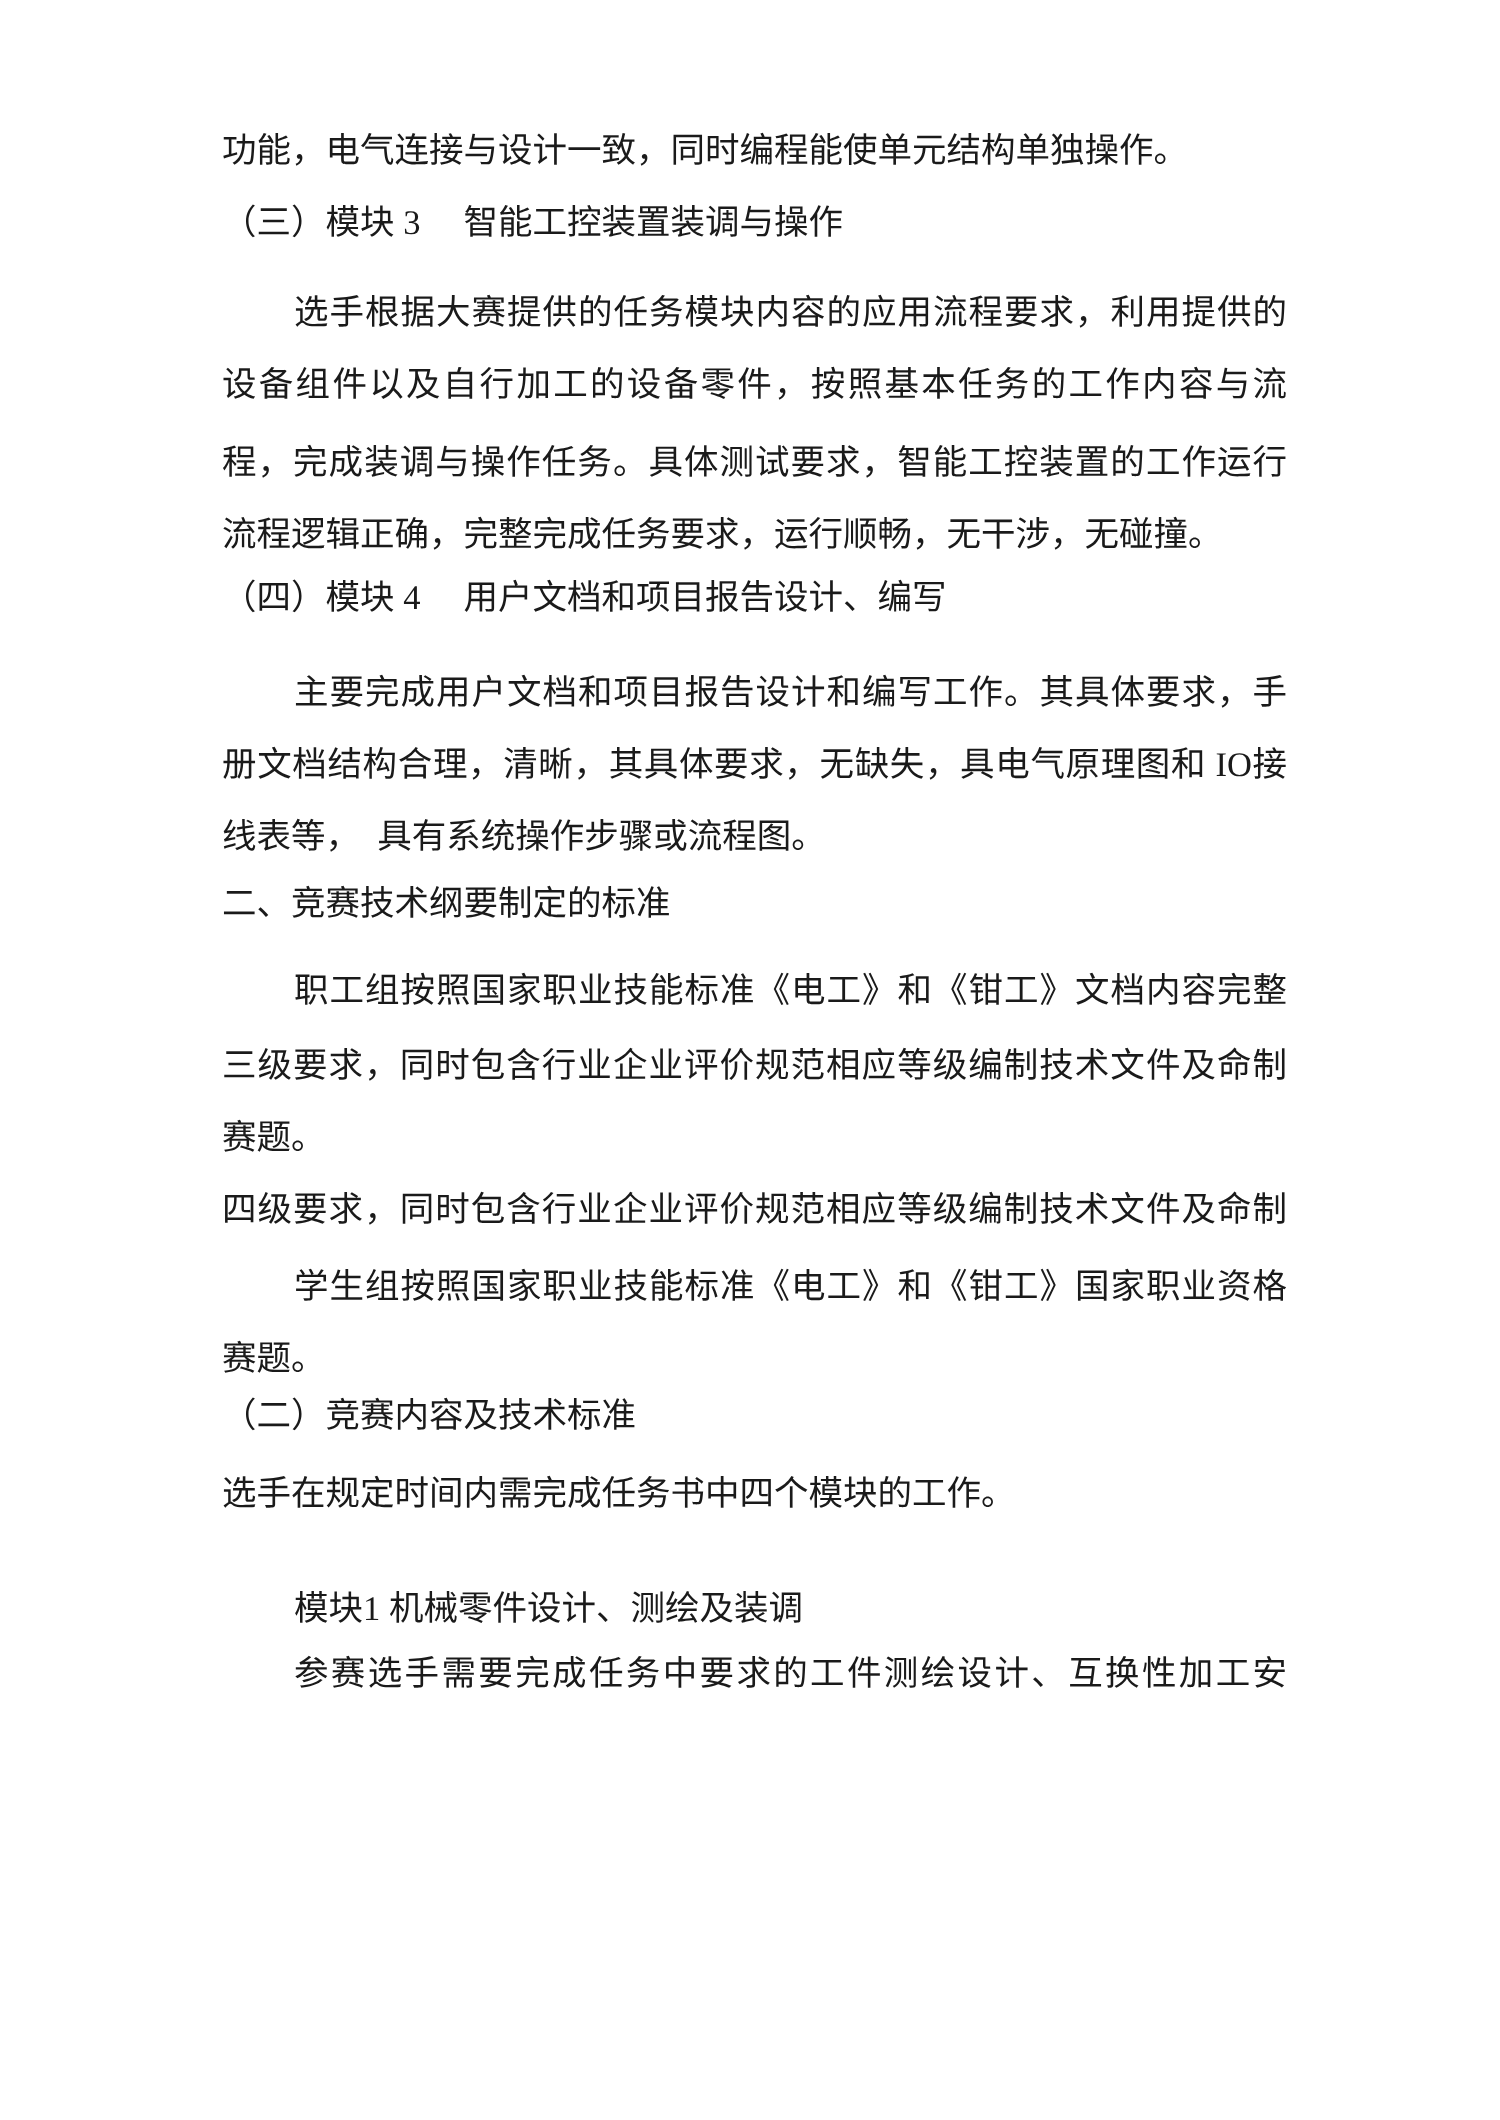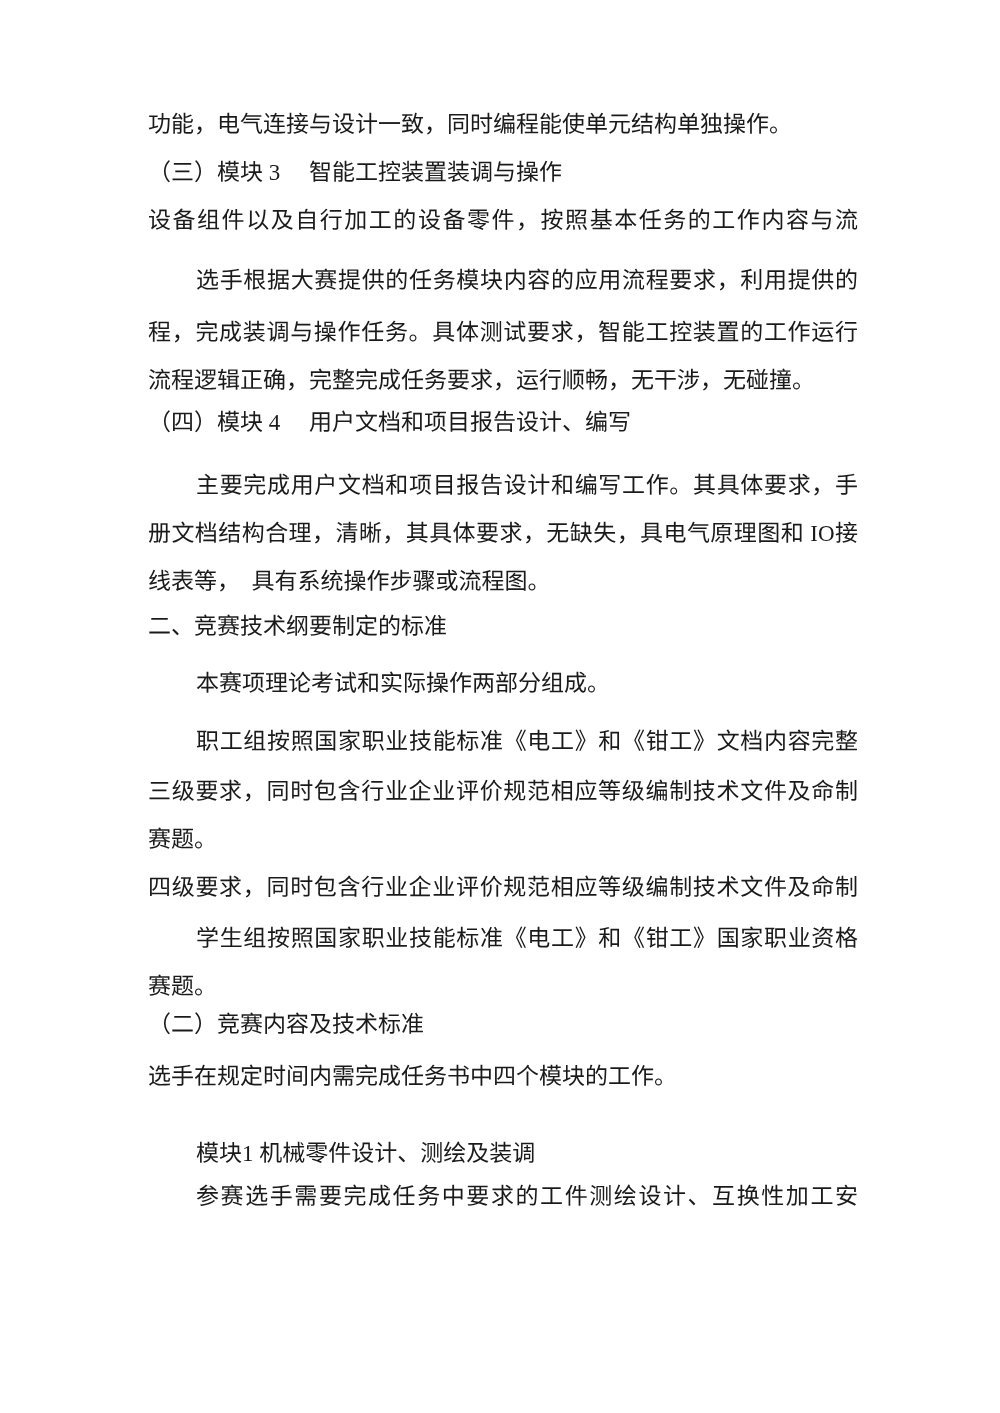--- a/index.html
+++ b/index.html
@@ -9,21 +9,21 @@
   body {
     width: 1000px;
     height: 1413px;
     background: #ffffff;
     overflow: hidden;
   }
   .page {
     box-sizing: border-box;
     width: 1000px;
     height: 1413px;
-    padding: 101px 142px 0 148px;
+    padding: 77px 142px 0 148px;
     background: #ffffff;
     font-family: "Liberation Serif", "DejaVu Serif", serif;
     font-size: 23px;
     color: #1a1a1a;
   }
   .ln {
     line-height: 48px;
     white-space: nowrap;
   }
   
@@ -36,30 +36,29 @@
   .ind {
     text-indent: 48px;
   }
 </style>
 </head>
 <body>
 
 <div class="page">
   <div class="ln">功能，电气连接与设计一致，同时编程能使单元结构单独操作。</div>
   <div class="ln">（三）模块 3　 智能工控装置装调与操作</div>
+  <div class="ln j ind" style="margin-top:12px">选手根据大赛提供的任务模块内容的应用流程要求，利用提供的</div>
   <div class="ln j">设备组件以及自行加工的设备零件，按照基本任务的工作内容与流</div>
-  <div class="ln j ind" style="margin-top:12px">选手根据大赛提供的任务模块内容的应用流程要求，利用提供的</div>
   <div class="ln j" style="margin-top:4px">程，完成装调与操作任务。具体测试要求，智能工控装置的工作运行</div>
   <div class="ln">流程逻辑正确，完整完成任务要求，运行顺畅，无干涉，无碰撞。</div>
   <div class="ln" style="margin-top:-6px">（四）模块 4　 用户文档和项目报告设计、编写</div>
   <div class="ln j ind" style="margin-top:15px">主要完成用户文档和项目报告设计和编写工作。其具体要求，手</div>
   <div class="ln j">册文档结构合理，清晰，其具体要求，无缺失，具电气原理图和 IO接</div>
   <div class="ln">线表等，　具有系统操作步骤或流程图。</div>
   <div class="ln" style="margin-top:-3px">二、竞赛技术纲要制定的标准</div>
-  <div class="ln ind" style="margin-top:9px">本赛项理论考试和实际操作两部分组成。</div>
   <div class="ln j ind" style="margin-top:10px">职工组按照国家职业技能标准《电工》和《钳工》文档内容完整</div>
   <div class="ln j" style="margin-top:2px">三级要求，同时包含行业企业评价规范相应等级编制技术文件及命制</div>
   <div class="ln">赛题。</div>
   <div class="ln j">四级要求，同时包含行业企业评价规范相应等级编制技术文件及命制</div>
   <div class="ln j ind" style="margin-top:3px">学生组按照国家职业技能标准《电工》和《钳工》国家职业资格</div>
   <div class="ln">赛题。</div>
   <div class="ln" style="margin-top:-10px">（二）竞赛内容及技术标准</div>
   <div class="ln" style="margin-top:4px">选手在规定时间内需完成任务书中四个模块的工作。</div>
   <div class="ln ind" style="margin-top:29px">模块1 机械零件设计、测绘及装调</div>
   <div class="ln j ind" style="margin-top:-5px">参赛选手需要完成任务中要求的工件测绘设计、互换性加工安</div>

